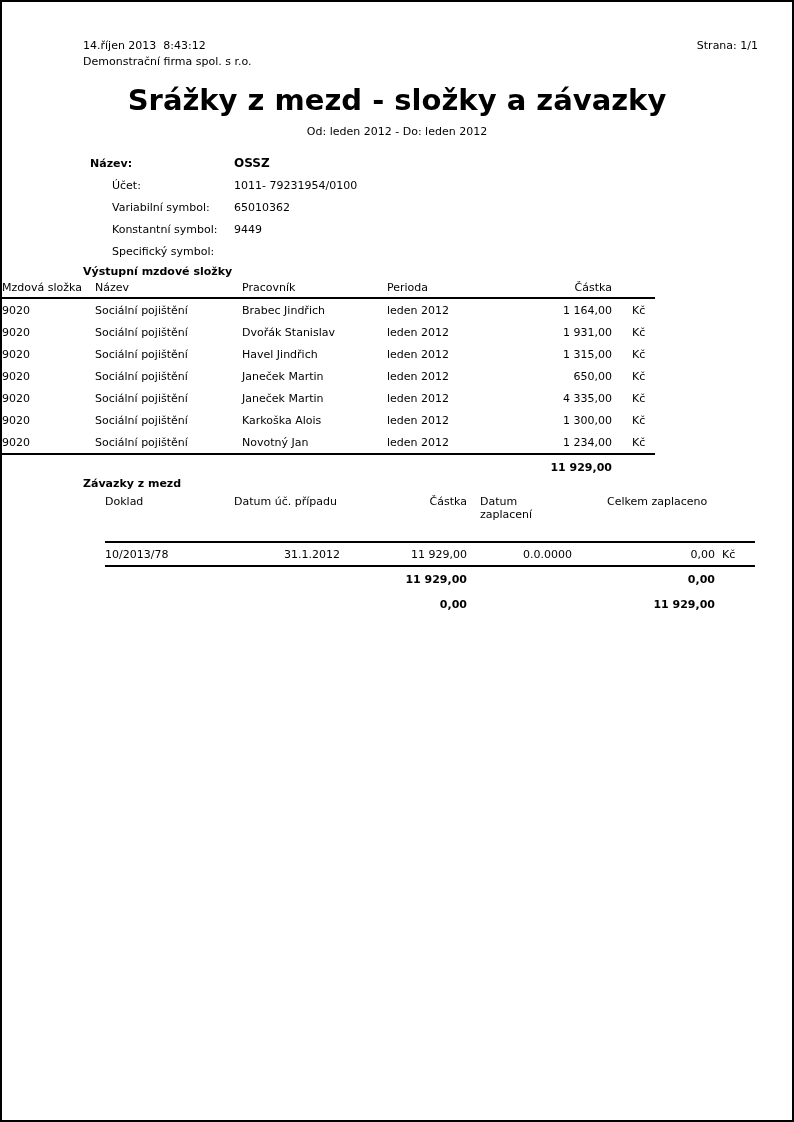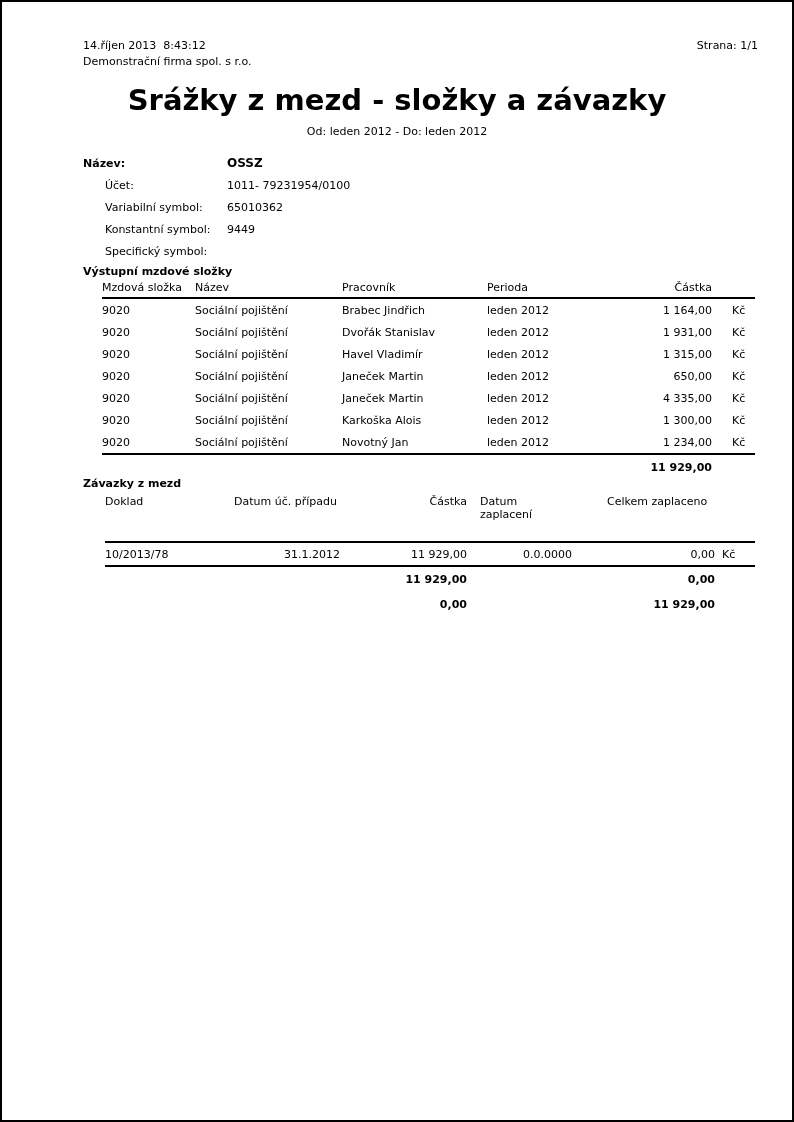--- a/index.html
+++ b/index.html
@@ -13,30 +13,30 @@
   
   .rpt-header { display: flex; justify-content: space-between; padding: 36px 34px 0 81px; }
   .hdr-left div { line-height: 16px; white-space: pre; }
   .hdr-right { line-height: 16px; }
   
   .rpt-title { text-align: center; font-size: 29px; font-weight: bold; margin-top: 13px; letter-spacing: 0px; }
   .rpt-subtitle { text-align: center; margin-top: 8px; }
   
   .info { margin: 14px 0 0 81px; }
   .info-row { display: flex; height: 22px; align-items: center; }
-  .info-label { width: 144px; }
+  .info-label { width: 144px; margin-left: 7px; }
   .info-label.main { font-weight: bold; }
   .info-label.sub { padding-left: 22px; }
   .info-value.main { font-weight: bold; font-size: 12px; }
   
   .section-title { font-weight: bold; margin-left: 81px; }
   .sec1 { margin-top: 3px; }
   .sec2 { }
   
-  .t1 { margin-left: 100px; width: 653px; }
+  .t1 { width: 653px; }
   .t1-row { display: grid; grid-template-columns: 93px 147px 145px 150px 75px 43px; }
   .t1-head { border-bottom: 2px solid #000; padding-bottom: 3px; padding-top: 3px; }
   .t1-body .t1-row { height: 22px; align-items: center; }
   .t1-body { border-bottom: 2px solid #000; }
   .num { text-align: right; }
   .cur { padding-left: 20px; }
   .t1-total { margin-top: 2px; height: 20px; align-items: center; font-weight: bold; }
   
   .t2 { margin-left: 103px; width: 650px; }
   .t2-row { display: grid; grid-template-columns: 129px 106px 127px 105px 143px 40px; }
@@ -115,21 +115,21 @@
         <div>9020</div>
         <div>Sociální pojištění</div>
         <div>Dvořák Stanislav</div>
         <div>leden 2012</div>
         <div class="num">1 931,00</div>
         <div class="cur">Kč</div>
       </div>
       <div class="t1-row">
         <div>9020</div>
         <div>Sociální pojištění</div>
-        <div>Havel Vladimír</div>
+        <div>Havel Jindřich</div>
         <div>leden 2012</div>
         <div class="num">1 315,00</div>
         <div class="cur">Kč</div>
       </div>
       <div class="t1-row">
         <div>9020</div>
         <div>Sociální pojištění</div>
         <div>Janeček Martin</div>
         <div>leden 2012</div>
         <div class="num">650,00</div>

